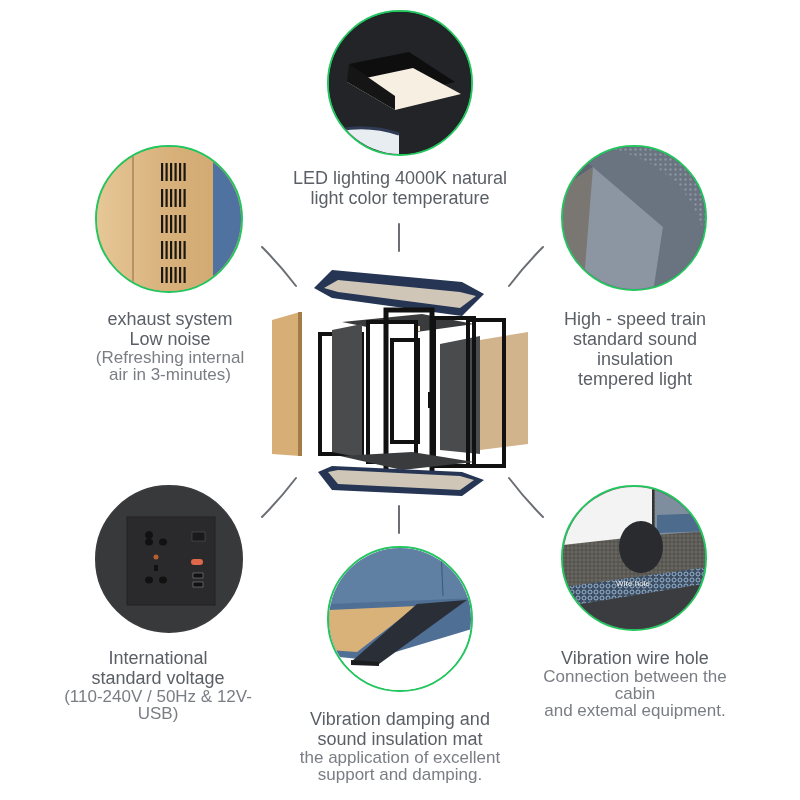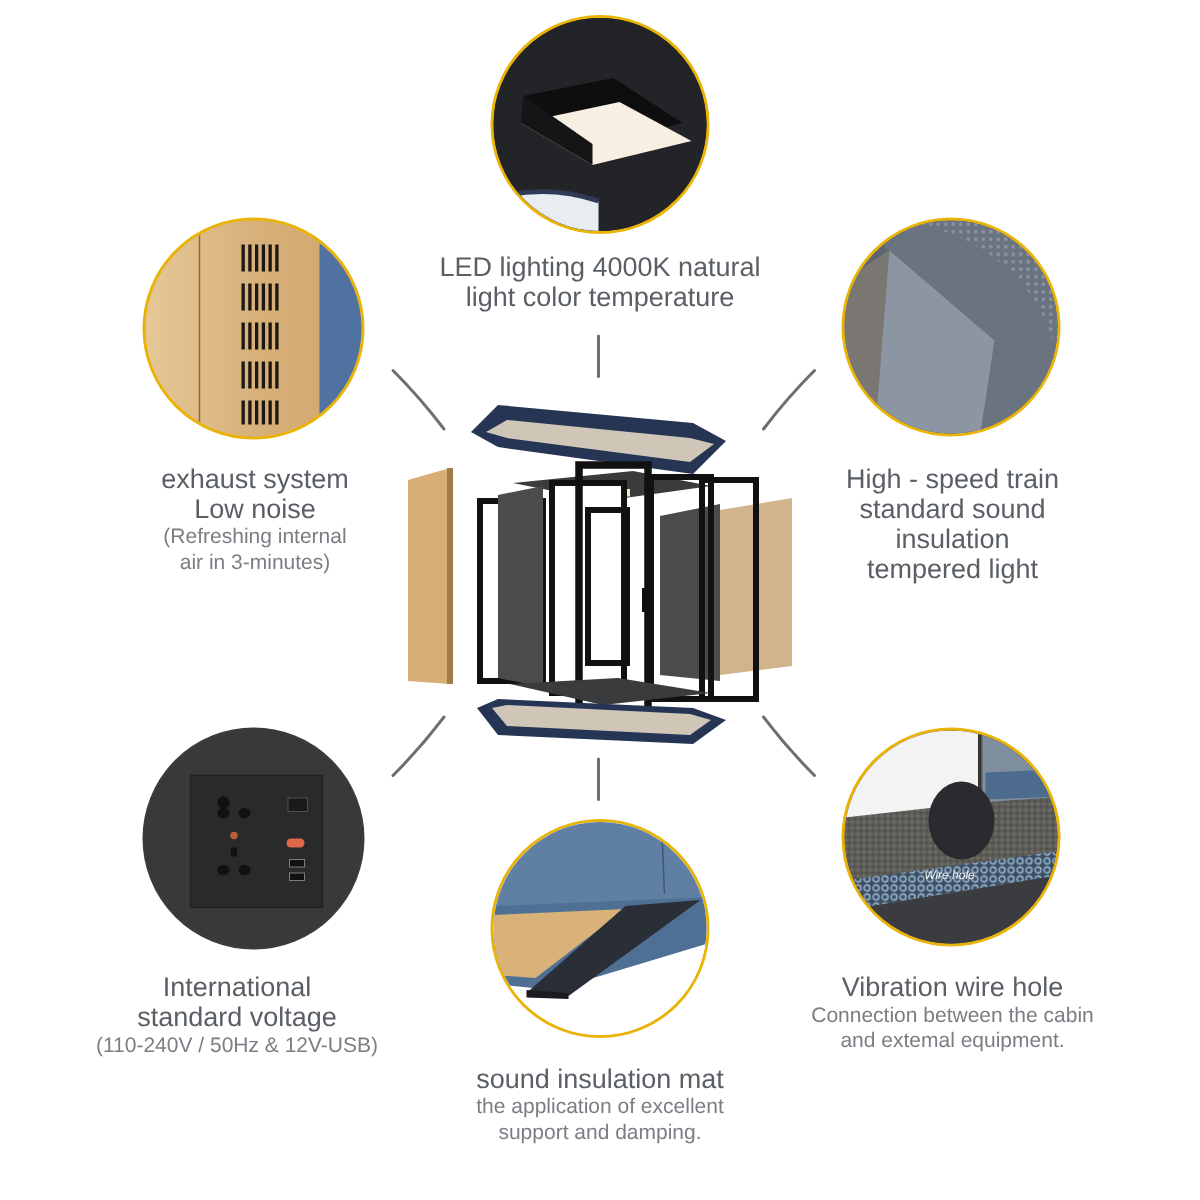--- a/index.html
+++ b/index.html
@@ -3,25 +3,25 @@
   <meta charset="utf-8">
   <style>
     html, body { margin: 0; padding: 0; }
     body {
       width: 800px; height: 800px; background: #ffffff; position: relative; overflow: hidden;
       font-family: "Liberation Sans", "DejaVu Sans", sans-serif;
     }
     .abs { position: absolute; }
     .circle {
       position: absolute; border-radius: 50%; overflow: hidden;
-      border: 2px solid #eab308; box-sizing: border-box; font-style: italic;
+      border: 2px solid #22c55e; box-sizing: border-box;
     }
     .label { position: absolute; text-align: center; color: #555a60; }
     .title { font-size: 18px; line-height: 20px; color: #5a5f66; }
-    .sub { font-size: 14px; line-height: 17px; color: #7a7e84; }
+    .sub { font-size: 17px; line-height: 17px; color: #7a7e84; }
     svg { display: block; }
   </style>
 </head>
 <body>
 
 <div class="circle" style="left:327px; top:10px; width:146px; height:146px; background:#1e1f21;">
   <svg width="146" height="146" viewBox="0 0 146 146">
     <rect x="0" y="0" width="146" height="146" fill="#232427"></rect>
     <polygon points="20,52 80,40 126,70 66,84" fill="#0e0e0f"></polygon>
     <polygon points="18,70 84,56 132,82 66,98" fill="#f7efe2"></polygon>
@@ -148,20 +148,21 @@
     <rect width="146" height="146" fill="#ffffff"></rect>
     <polygon points="0,0 146,0 146,62 0,56" fill="#5f7fa3"></polygon>
     <line x1="112" y1="0" x2="114" y2="48" stroke="#3f5878" stroke-width="1"></line>
     <polygon points="0,56 146,50 146,80 40,112 0,108" fill="#4f6f95"></polygon>
     <polygon points="0,62 88,58 28,104 0,102" fill="#d9b27a"></polygon>
     <polygon points="88,56 138,52 50,116 22,114" fill="#2a2e36"></polygon>
     <polygon points="22,112 50,114 50,118 22,117" fill="#1a1c20"></polygon>
   </svg>
 </div>
 <div class="label" style="left:295px; top:709px; width:210px;">
+  <div class="title">Vibration damping and</div>
   <div class="title">sound insulation mat</div>
   <div class="sub">the application of excellent</div>
   <div class="sub">support and damping.</div>
 </div>
 
 <div class="circle" style="left:561px; top:485px; width:146px; height:146px; background:#5c5a55;">
   <svg width="146" height="146" viewBox="0 0 146 146">
     <defs>
       <pattern id="carpet" x="0" y="0" width="4" height="4" patternUnits="userSpaceOnUse">
         <rect width="4" height="4" fill="#5d5b56"></rect>

